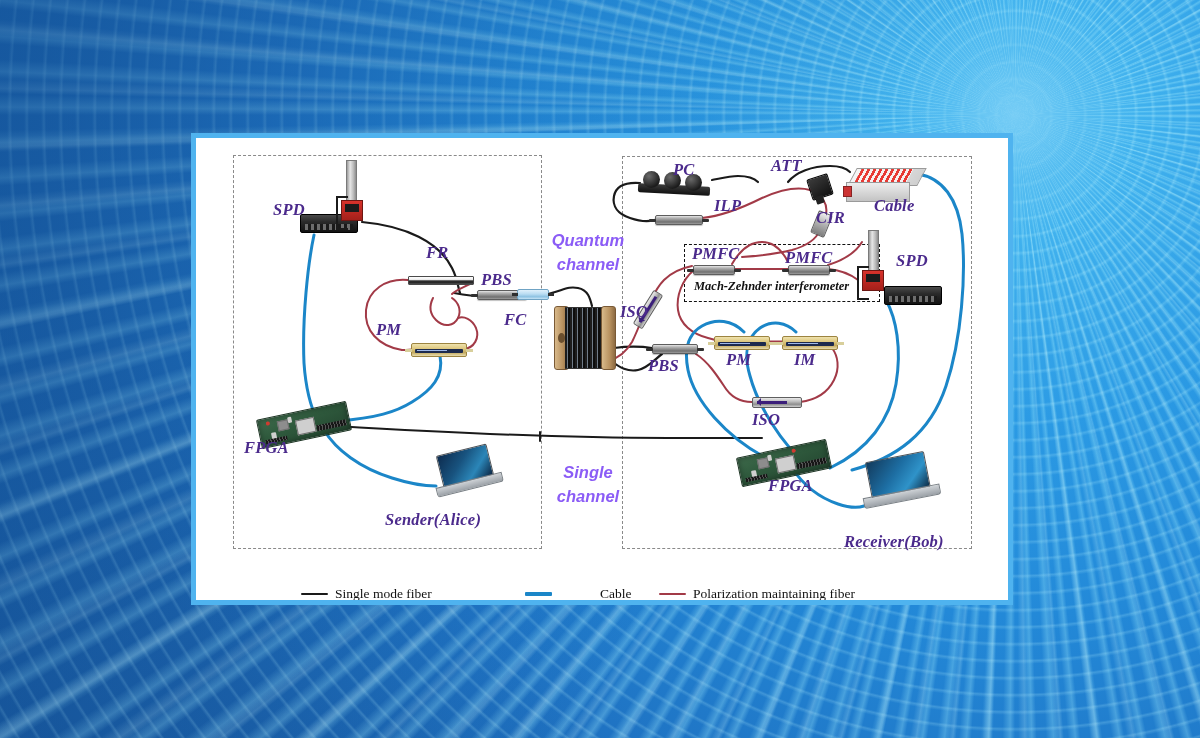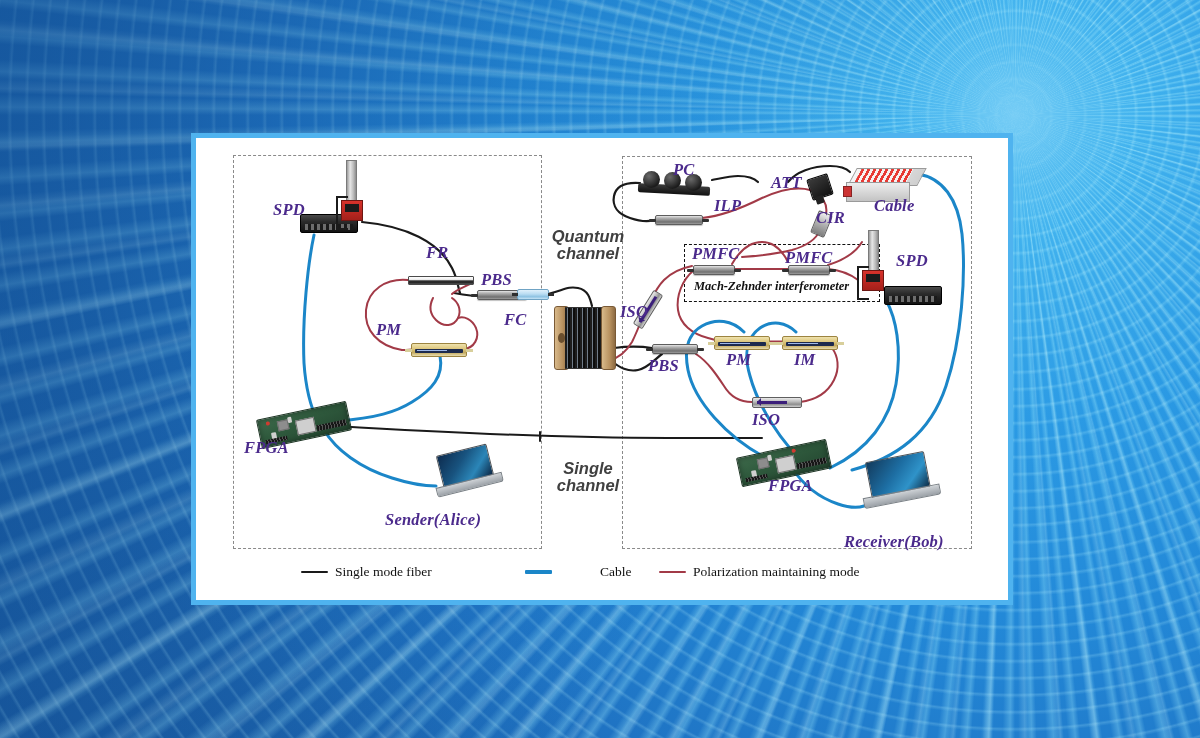--- a/index.html
+++ b/index.html
@@ -46,21 +46,21 @@
   #panel{position:absolute;left:196px;top:138px;width:812px;height:462px;background:#ffffff;overflow:hidden;}
 
   
   .party-box{position:absolute;border:1.6px dashed #8a8a8a;}
   #box-alice{left:37px;top:17px;width:307px;height:392px;}
   #box-bob{left:426px;top:18px;width:348px;height:391px;}
 
   
   .lbl{position:absolute;color:#4b2a8c;font-family:"Liberation Serif",serif;font-style:italic;font-weight:bold;white-space:nowrap;letter-spacing:.2px;}
   .lbl.s16{font-size:16.5px;}
-  .lbl-ch{position:absolute;color:#404040;font-family:"Liberation Sans",sans-serif;font-style:italic;font-weight:bold;font-size:16.5px;line-height:17px;text-align:center;white-space:pre-line;}
+  .lbl-ch{position:absolute;color:#8b5cf6;font-family:"Liberation Sans",sans-serif;font-style:italic;font-weight:bold;font-size:16.5px;line-height:24px;text-align:center;white-space:pre-line;}
   .lbl-mz{position:absolute;color:#111;font-family:"Liberation Serif",serif;font-style:italic;font-weight:bold;font-size:12.5px;white-space:nowrap;}
 
   
   #mz-box{position:absolute;left:488px;top:106px;width:194px;height:56px;border:1.7px dashed #111;}
 
   
   #wires{position:absolute;left:0;top:0;width:812px;height:462px;}
 
   
   .part{position:absolute;}
@@ -155,21 +155,21 @@
   .fpga .hdr{position:absolute;height:6px;background:repeating-linear-gradient(90deg,#171717 0 2px,#555 2px 3px);}
   .fpga .red{position:absolute;width:4px;height:4px;background:#d03b30;border-radius:50%;}
 
   
   .laptop{position:absolute;}
   .lt-screen{position:absolute;border:1.6px solid #4e5358;border-radius:2px;overflow:hidden;}
   .lt-base{position:absolute;background:linear-gradient(180deg,#cfd3d7,#9aa0a6);border:1px solid #7a8086;border-radius:0 0 3px 3px;}
 
   
   #legend{position:absolute;left:105px;top:426px;width:620px;height:22px;}
-  .lg-item{position:absolute;display:flex;align-items:center;gap:7px;}
+  .lg-item{position:absolute;display:flex;align-items:center;gap:7px;margin-top:22px;}
   .lg-line{display:inline-block;width:27px;height:2.4px;border-radius:1px;}
   .lg-text{font-family:"Liberation Serif",serif;font-size:13.5px;color:#111;white-space:nowrap;}
 </style>
 </head>
 <body>
 
 <div id="root">
 
   <div class="bg-base"></div>
   <div class="bg-rays"></div>
@@ -369,21 +369,21 @@
 
     <div class="lbl s16" style="left:77px;top:62px;">SPD</div>
     <div class="lbl s16" style="left:230px;top:105px;">FR</div>
     <div class="lbl s16" style="left:285px;top:132px;">PBS</div>
     <div class="lbl s16" style="left:180px;top:182px;">PM</div>
     <div class="lbl s16" style="left:308px;top:172px;">FC</div>
     <div class="lbl s16" style="left:48px;top:300px;">FPGA</div>
     <div class="lbl s16" style="left:189px;top:372px;">Sender(Alice)</div>
 
     <div class="lbl s16" style="left:477px;top:22px;">PC</div>
-    <div class="lbl s16" style="left:575px;top:35px;">ATT</div>
+    <div class="lbl s16" style="left:575px;top:18px;">ATT</div>
     <div class="lbl s16" style="left:678px;top:58px;">Cable</div>
     <div class="lbl s16" style="left:518px;top:58px;">ILP</div>
     <div class="lbl s16" style="left:620px;top:70px;">CIR</div>
     <div class="lbl s16" style="left:496px;top:106px;">PMFC</div>
     <div class="lbl s16" style="left:589px;top:110px;">PMFC</div>
     <div class="lbl s16" style="left:700px;top:113px;">SPD</div>
     <div class="lbl s16" style="left:424px;top:164px;">ISO</div>
     <div class="lbl s16" style="left:556px;top:272px;">ISO</div>
     <div class="lbl s16" style="left:452px;top:218px;">PBS</div>
     <div class="lbl s16" style="left:530px;top:212px;">PM</div>
@@ -402,18 +402,18 @@
       <div class="lg-item" style="left:0px;top:0px;">
         <span class="lg-line" style="background:#1a1a1a;"></span>
         <span class="lg-text">Single mode fiber</span>
       </div>
       <div class="lg-item" style="left:224px;top:0px;gap:48px;">
         <span class="lg-line" style="background:#1b86c8;height:3.2px;"></span>
         <span class="lg-text">Cable</span>
       </div>
       <div class="lg-item" style="left:358px;top:0px;">
         <span class="lg-line" style="background:#a23a47;"></span>
-        <span class="lg-text">Polarization maintaining mode</span>
+        <span class="lg-text">Polarization maintaining fiber</span>
       </div>
     </div>
 
   </div>
 </div>
 
 </body></html>

